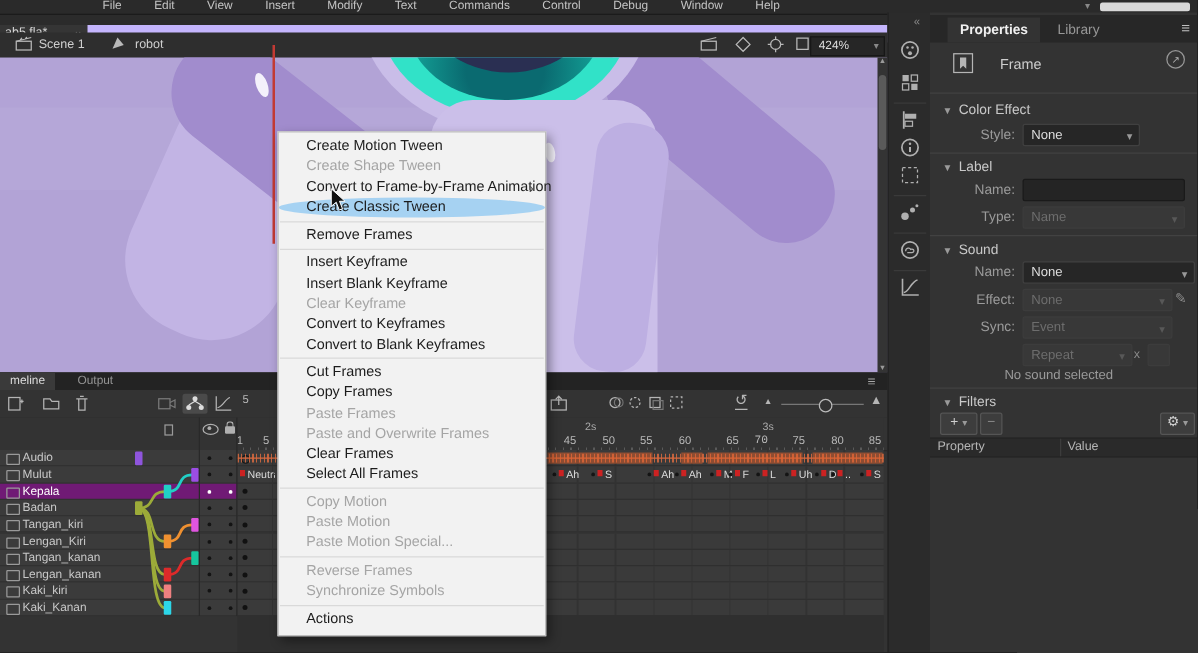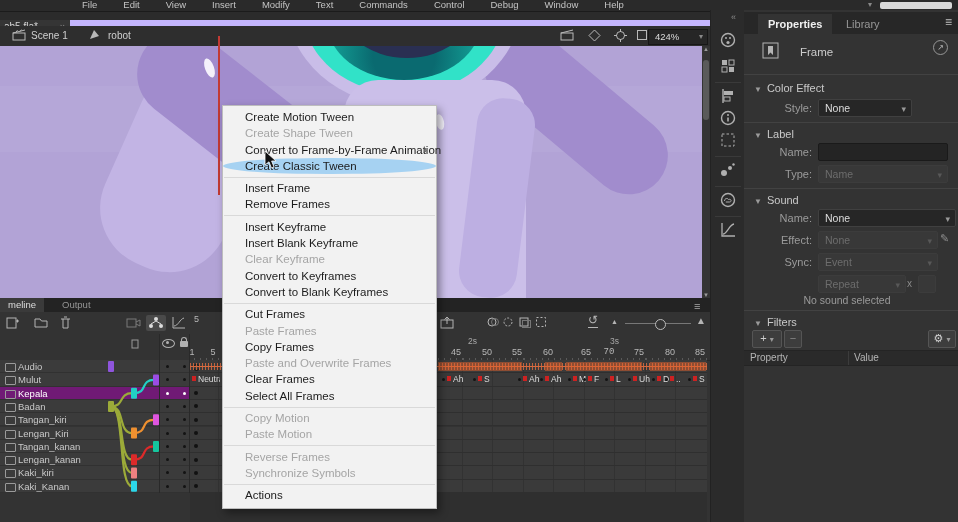--- a/index.html
+++ b/index.html
@@ -578,38 +578,38 @@
       <span class="vline"></span>
     </div>
   </div>
 
   <div id="ctxmenu" class="abs">
       <div class="cmi"><span>Create Motion Tween</span></div>
       <div class="cmi dis"><span>Create Shape Tween</span></div>
       <div class="cmi"><span>Convert to Frame-by-Frame Animation</span><span class="sub">›</span></div>
       <div class="cmi hl"><span>Create Classic Tween</span></div>
       <div class="cmsep"></div>
-      <div class="cmi"><span>Insert Frame</span></div>
       <div class="cmi"><span>Remove Frames</span></div>
       <div class="cmsep"></div>
       <div class="cmi"><span>Insert Keyframe</span></div>
       <div class="cmi"><span>Insert Blank Keyframe</span></div>
       <div class="cmi dis"><span>Clear Keyframe</span></div>
       <div class="cmi"><span>Convert to Keyframes</span></div>
       <div class="cmi"><span>Convert to Blank Keyframes</span></div>
       <div class="cmsep"></div>
       <div class="cmi"><span>Cut Frames</span></div>
+      <div class="cmi"><span>Copy Frames</span></div>
       <div class="cmi dis"><span>Paste Frames</span></div>
-      <div class="cmi"><span>Copy Frames</span></div>
       <div class="cmi dis"><span>Paste and Overwrite Frames</span></div>
       <div class="cmi"><span>Clear Frames</span></div>
       <div class="cmi"><span>Select All Frames</span></div>
       <div class="cmsep"></div>
       <div class="cmi dis"><span>Copy Motion</span></div>
       <div class="cmi dis"><span>Paste Motion</span></div>
+      <div class="cmi dis"><span>Paste Motion Special...</span></div>
       <div class="cmsep"></div>
       <div class="cmi dis"><span>Reverse Frames</span></div>
       <div class="cmi dis"><span>Synchronize Symbols</span></div>
       <div class="cmsep"></div>
       <div class="cmi"><span>Actions</span></div>
     </div>
 
   <svg id="cursor" class="abs" width="14" height="20">
     <path d="M1,1 L1,15 L5,11.8 L7.4,18 L10,17 L7.6,11 L12,11 Z" fill="#111" stroke="#fff" stroke-width="0.8"></path>
   </svg>

